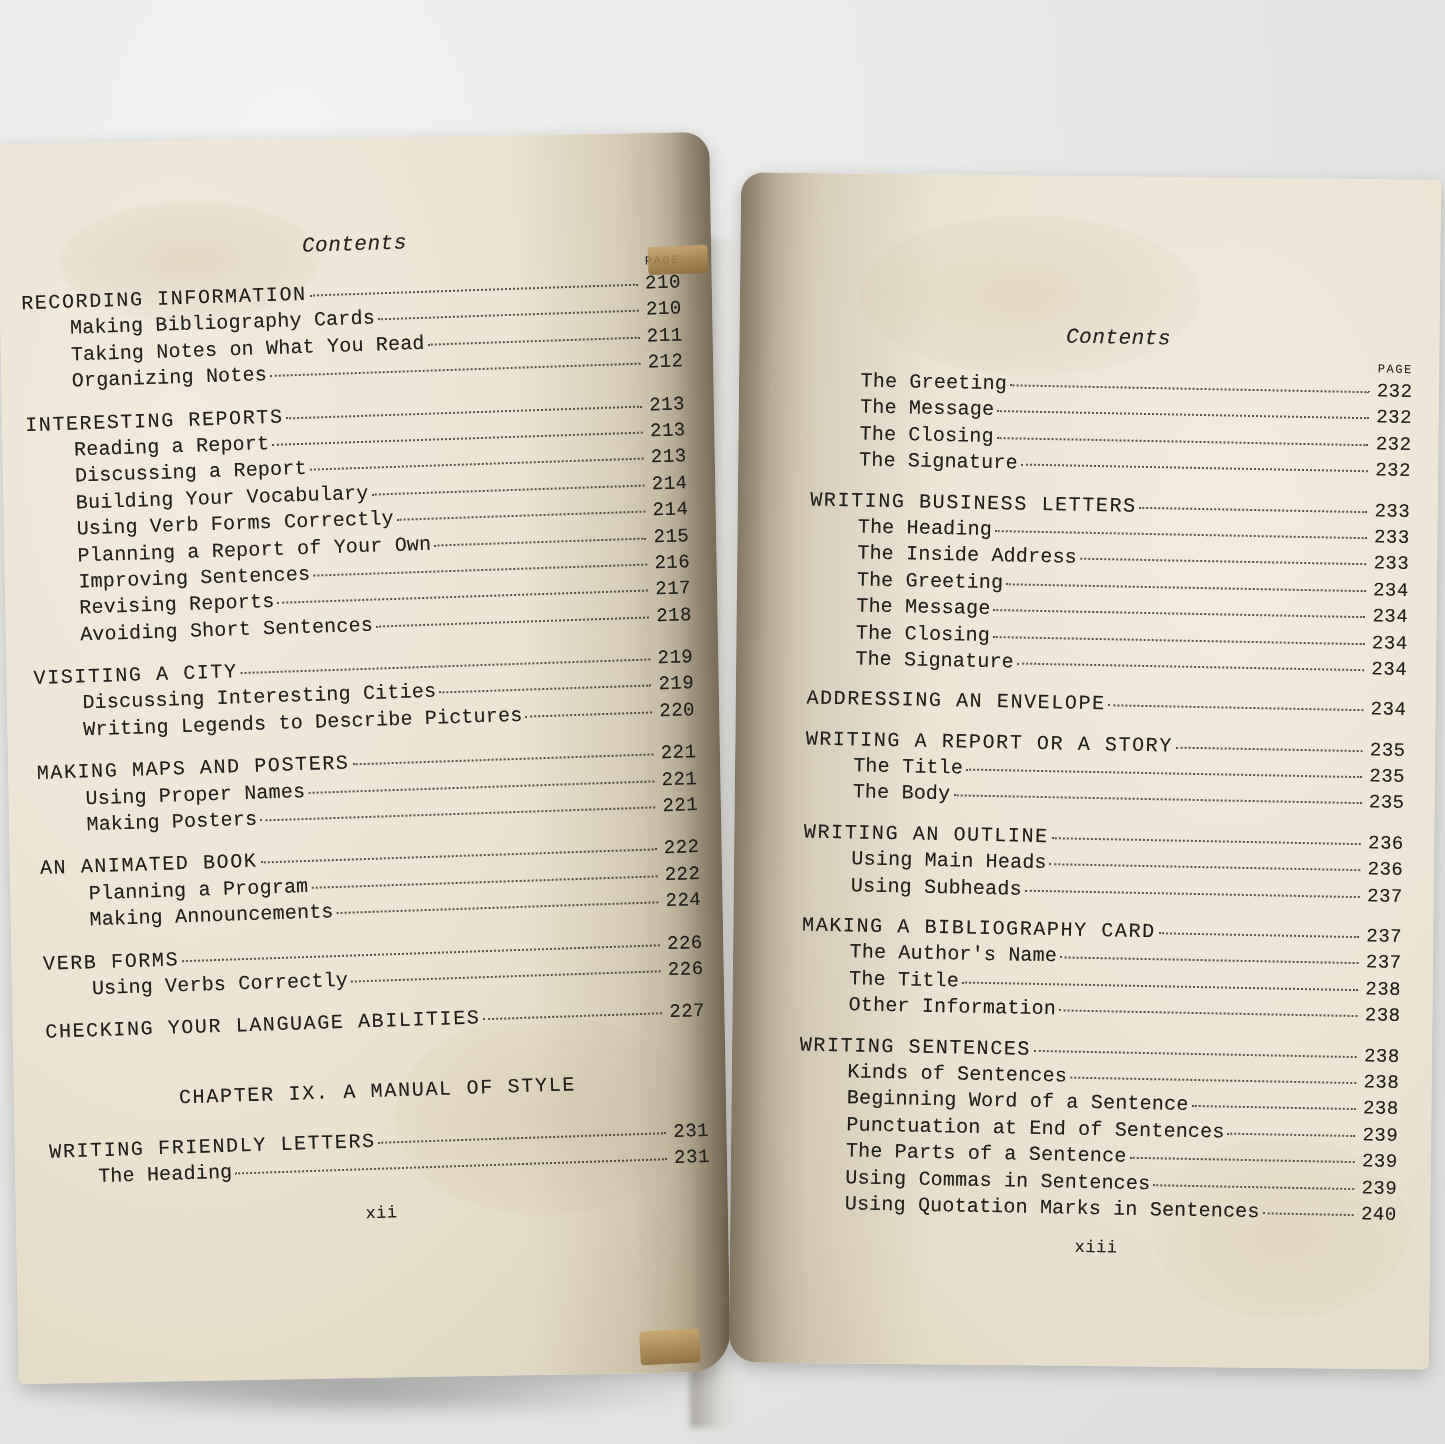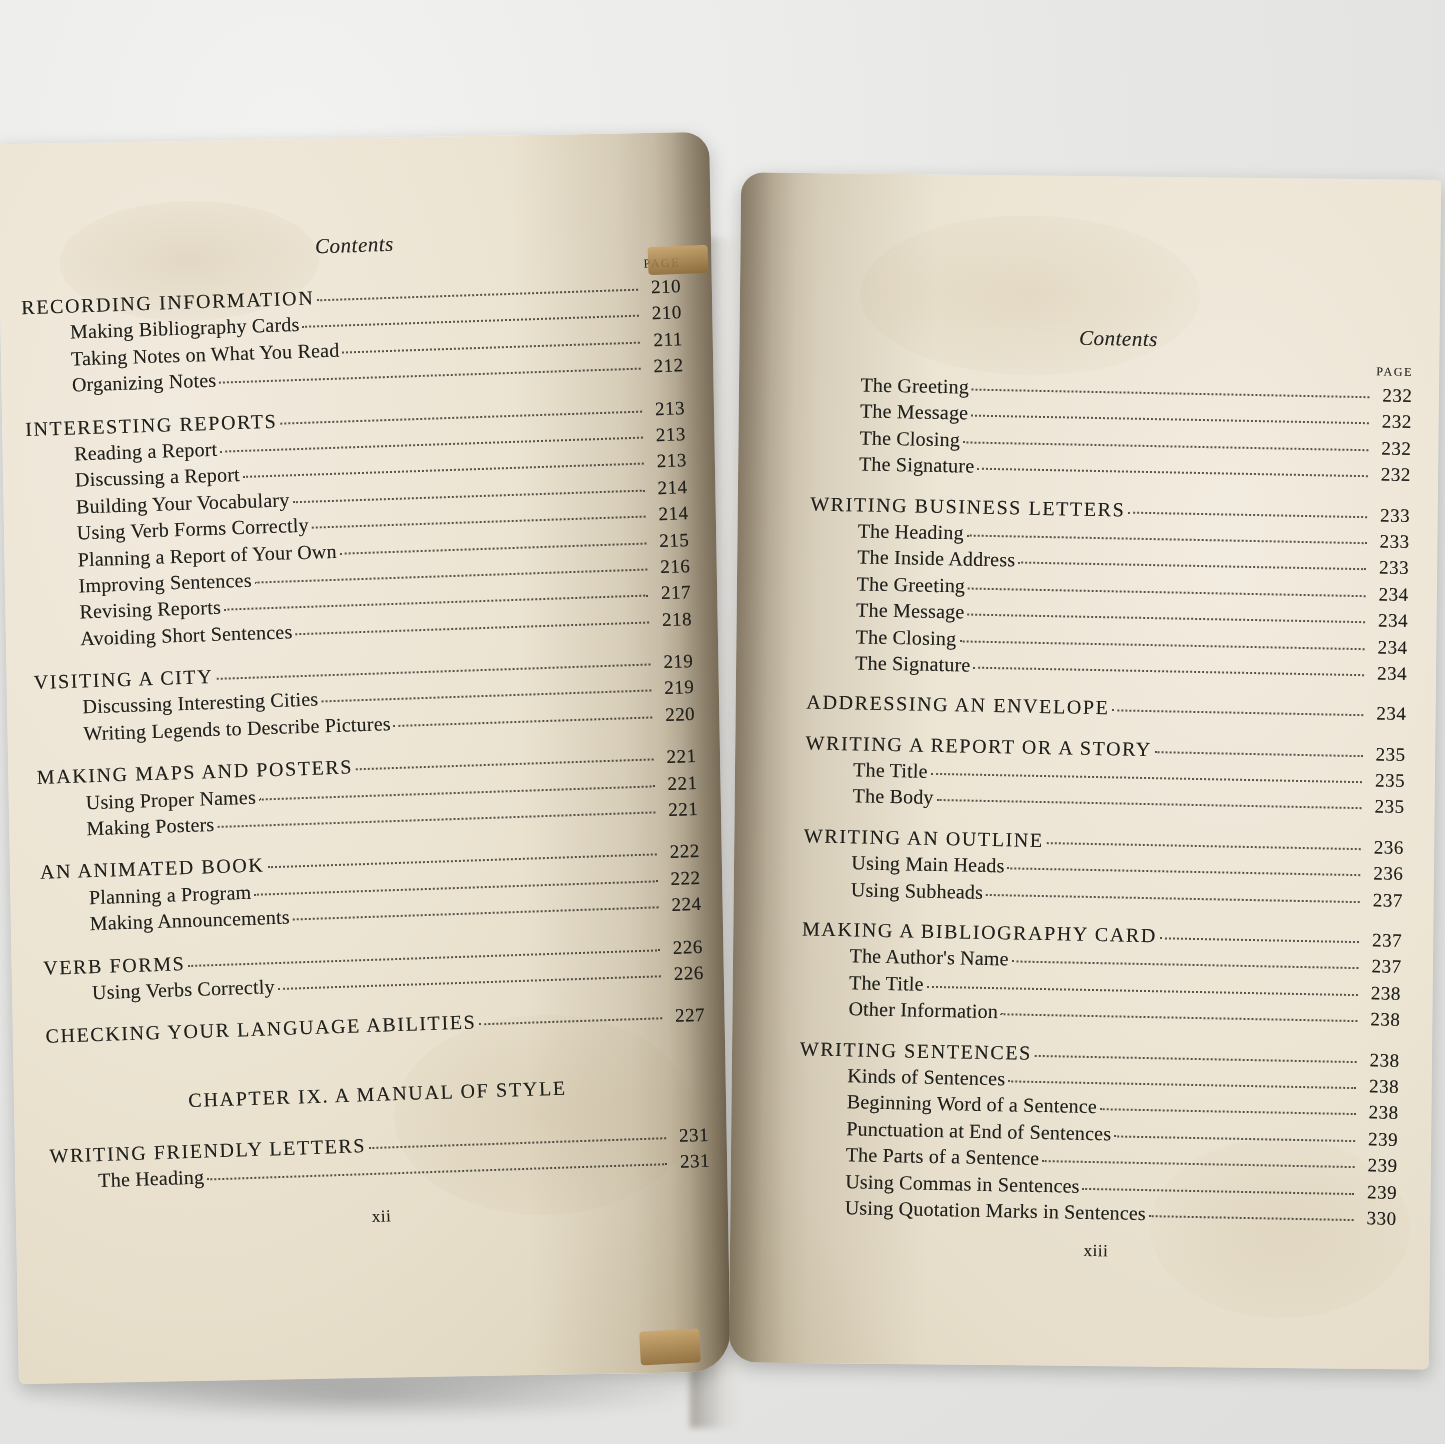--- a/index.html
+++ b/index.html
@@ -23,20 +23,21 @@
       radial-gradient(ellipse at 20% 10%, #f2f2f0 0%, #e6e6e4 55%, #dededc 100%);
   }
 
   
   .book {
     position: absolute;
     left: 0;
     top: 118px;
     width: 1445px;
     height: 1290px;
+    font-family: Liberation Mono, monospace;
   }
 
   
   .page {
     position: absolute;
     background:
       radial-gradient(ellipse at 30% 20%, #efe8d8 0%, #eae2cf 45%, #e2d9c4 80%, #d8cdb4 100%);
     box-shadow: 0 6px 18px rgba(0,0,0,0.22);
   }
 
@@ -575,21 +576,21 @@
               <span class="pg">239</span>
             </div>
           <div class="toc-entry lvl2">
               <span class="label">Using Commas in Sentences</span>
               <span class="dots"></span>
               <span class="pg">239</span>
             </div>
           <div class="toc-entry lvl2">
               <span class="label">Using Quotation Marks in Sentences</span>
               <span class="dots"></span>
-              <span class="pg">330</span>
+              <span class="pg">240</span>
             </div>
         </div>
       </div>
 
       <div class="folio right-folio">xiii</div>
     </div>
   </div>
 
   <div class="spine-binding"></div>
   <div class="spine-binding bottom"></div>

